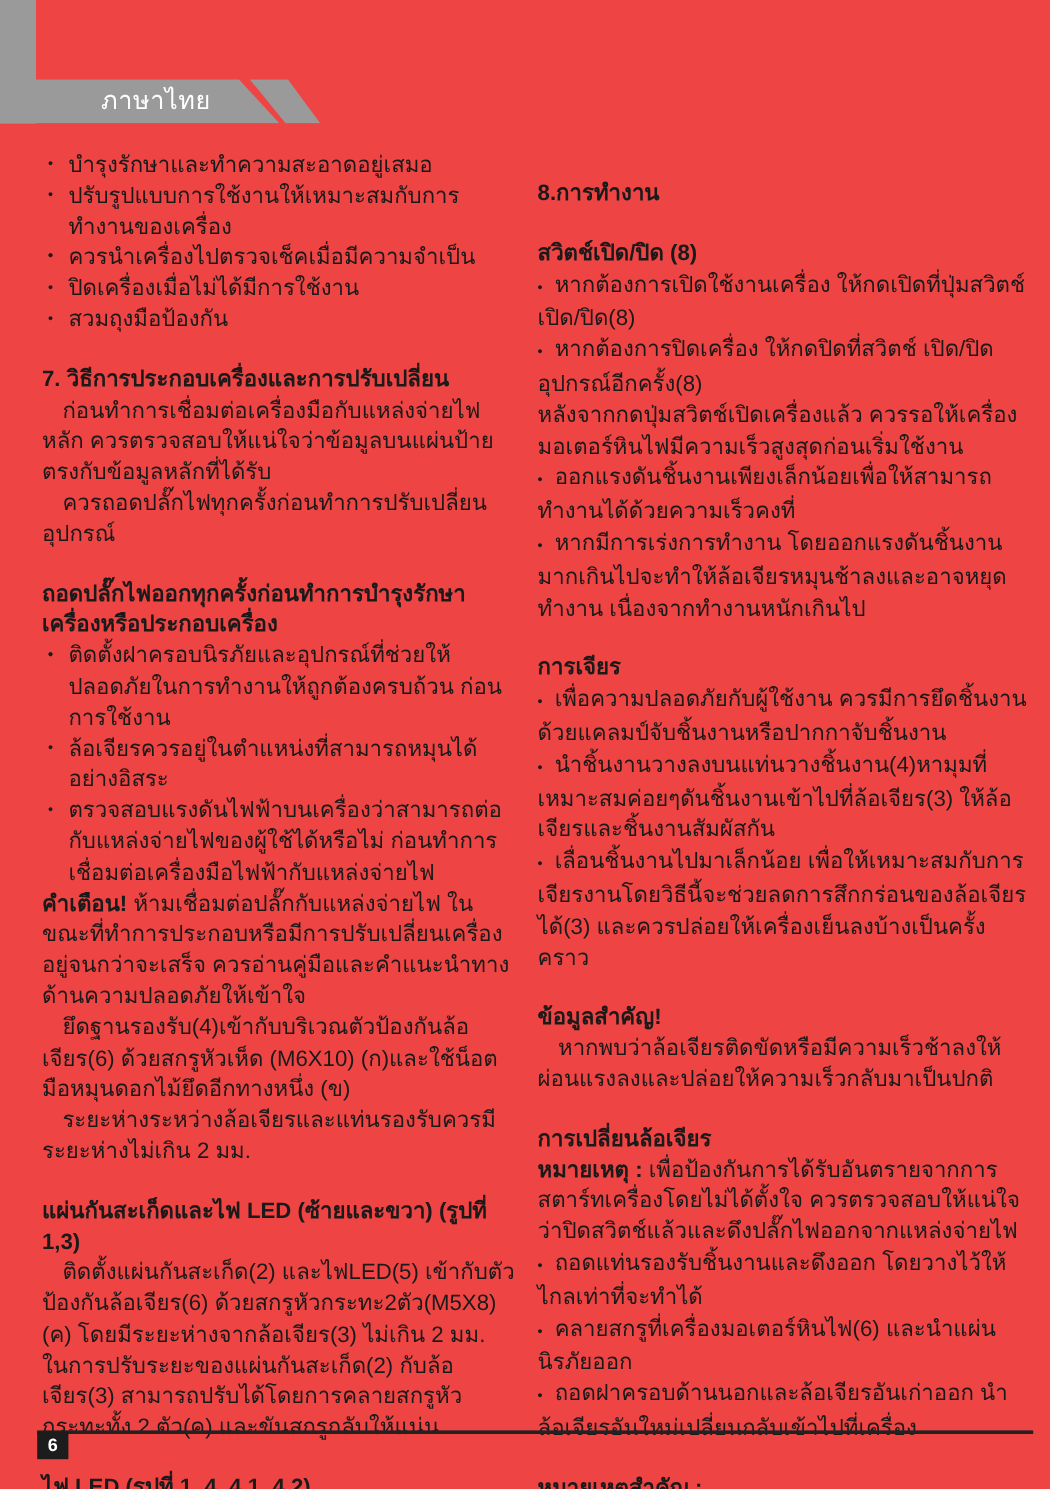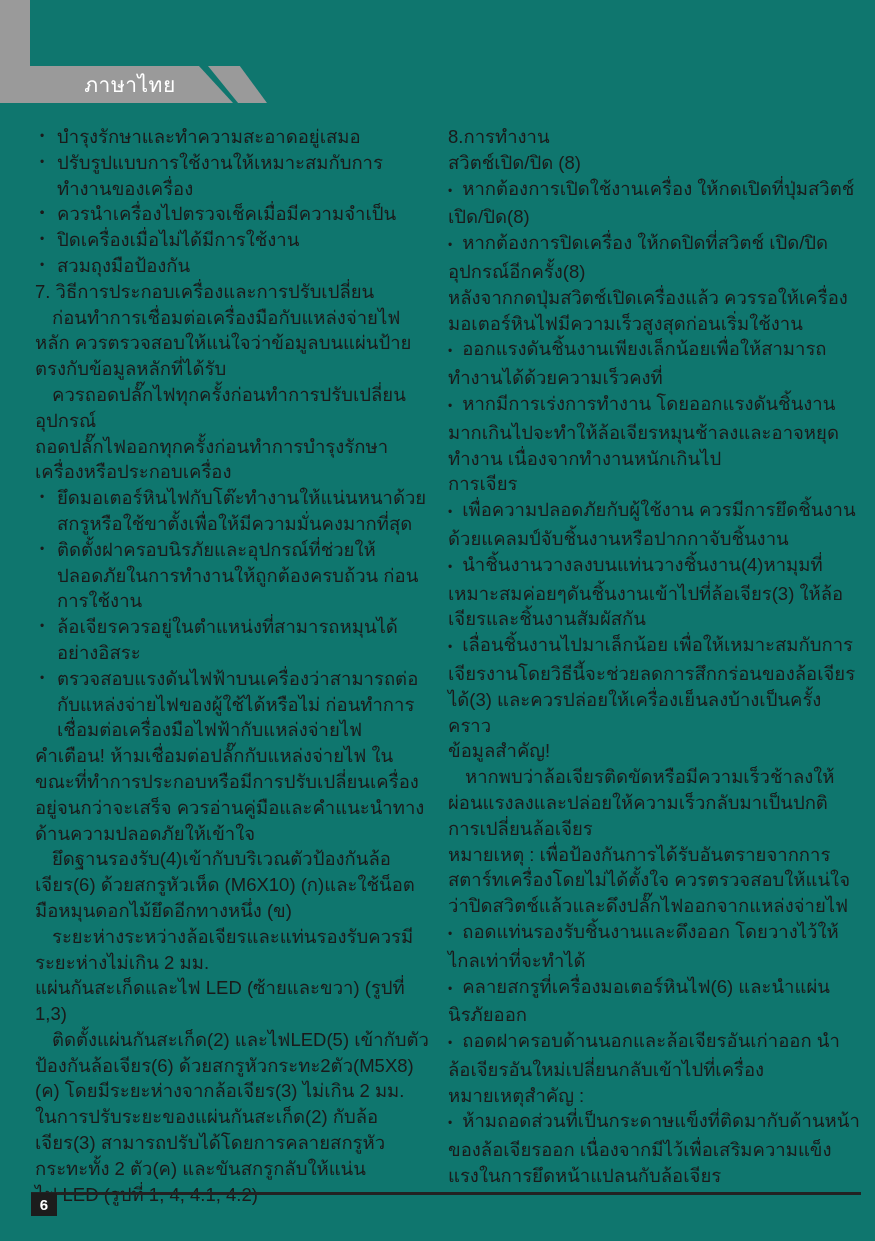--- a/index.html
+++ b/index.html
@@ -2,21 +2,21 @@
 <html lang="th"><head>
 <meta charset="utf-8">
 <style>
   * { box-sizing: border-box; margin: 0; padding: 0; }
   html, body { background: #e8e8e8; }
   .page {
     position: relative;
     width: 875px;
     height: 1241px;
     margin: 0 auto;
-    background: #0f766e;
+    background: #ef4444;
     overflow: hidden;
     font-family: "Liberation Sans", "DejaVu Sans", sans-serif;
     color: #1a1a1a;
   }
 
   
   .banner-strip {
     position: absolute; left: 0; top: 0;
     width: 30px; height: 103px;
     background: #9a9a9a;
@@ -48,23 +48,23 @@
     position: absolute;
     left: 35px; top: 124px;
     width: 827px;
     display: grid;
     grid-template-columns: 395px 414px;
     column-gap: 18px;
     font-size: 18.5px;
     line-height: 25.8px;
   }
   .block { margin: 0; }
-  .heading { font-weight: normal; }
+  .heading { font-weight: bold; margin-top: 24px; }
   .para { text-indent: 17px; }
-  .lead b { font-weight: normal; }
+  .lead b { font-weight: bold; }
 
   .marker { font-size: 12px; }
 
   
   .col-hang .bullet { position: relative; padding-left: 22px; }
   .col-hang .bullet .marker { position: absolute; left: 5px; top: 0; }
 
   
   .col-flush .bullet .marker { margin-right: 10px; }
 
@@ -102,21 +102,21 @@
         <div class="block bullet"><span class="marker">•</span><span>บำรุงรักษาและทำความสะอาดอยู่เสมอ</span></div>
         <div class="block bullet"><span class="marker">•</span><span>ปรับรูปแบบการใช้งานให้เหมาะสมกับการทำงานของเครื่อง</span></div>
         <div class="block bullet"><span class="marker">•</span></div>
         <div class="block bullet"><span class="marker">•</span><span>ควรนำเครื่องไปตรวจเช็คเมื่อมีความจำเป็น</span></div>
         <div class="block bullet"><span class="marker">•</span><span>ปิดเครื่องเมื่อไม่ได้มีการใช้งาน</span></div>
         <div class="block bullet"><span class="marker">•</span><span>สวมถุงมือป้องกัน</span></div>
         <div class="block heading">7. วิธีการประกอบเครื่องและการปรับเปลี่ยน</div>
         <div class="block para">ก่อนทำการเชื่อมต่อเครื่องมือกับแหล่งจ่ายไฟหลัก ควรตรวจสอบให้แน่ใจว่าข้อมูลบนแผ่นป้ายตรงกับข้อมูลหลักที่ได้รับ</div>
         <div class="block para">ควรถอดปลั๊กไฟทุกครั้งก่อนทำการปรับเปลี่ยนอุปกรณ์</div>
         <div class="block heading">ถอดปลั๊กไฟออกทุกครั้งก่อนทำการบำรุงรักษาเครื่องหรือประกอบเครื่อง</div>
-        <div class="block bullet"><span class="marker">•</span><span>ยึดมอเตอร์หินไฟกับโต๊ะทำงานให้แน่นหนาด้วยสกรูหรือใช้ขาตั้งเพื่อให้มีความมั่นคงมากที่สุด</span></div>
+        <div class="block bullet"><span class="marker">•</span></div>
         <div class="block bullet"><span class="marker">•</span><span>ติดตั้งฝาครอบนิรภัยและอุปกรณ์ที่ช่วยให้ปลอดภัยในการทำงานให้ถูกต้องครบถ้วน ก่อนการใช้งาน</span></div>
         <div class="block bullet"><span class="marker">•</span><span>ล้อเจียรควรอยู่ในตำแหน่งที่สามารถหมุนได้อย่างอิสระ</span></div>
         <div class="block bullet"><span class="marker">•</span><span>ตรวจสอบแรงดันไฟฟ้าบนเครื่องว่าสามารถต่อกับแหล่งจ่ายไฟของผู้ใช้ได้หรือไม่ ก่อนทำการเชื่อมต่อเครื่องมือไฟฟ้ากับแหล่งจ่ายไฟ</span></div>
         <div class="block lead"><b>คำเตือน!</b> <span>ห้ามเชื่อมต่อปลั๊กกับแหล่งจ่ายไฟ ในขณะที่ทำการประกอบหรือมีการปรับเปลี่ยนเครื่องอยู่จนกว่าจะเสร็จ ควรอ่านคู่มือและคำแนะนำทางด้านความปลอดภัยให้เข้าใจ</span></div>
         <div class="block para">ยึดฐานรองรับ(4)เข้ากับบริเวณตัวป้องกันล้อเจียร(6) ด้วยสกรูหัวเห็ด (M6X10) (ก)และใช้น็อตมือหมุนดอกไม้ยึดอีกทางหนึ่ง (ข)</div>
         <div class="block para">ระยะห่างระหว่างล้อเจียรและแท่นรองรับควรมีระยะห่างไม่เกิน 2 มม.</div>
         <div class="block heading">แผ่นกันสะเก็ดและไฟ LED (ซ้ายและขวา) (รูปที่ 1,3)</div>
         <div class="block para">ติดตั้งแผ่นกันสะเก็ด(2) และไฟLED(5) เข้ากับตัวป้องกันล้อเจียร(6) ด้วยสกรูหัวกระทะ2ตัว(M5X8)(ค) โดยมีระยะห่างจากล้อเจียร(3) ไม่เกิน 2 มม. ในการปรับระยะของแผ่นกันสะเก็ด(2) กับล้อเจียร(3) สามารถปรับได้โดยการคลายสกรูหัวกระทะทั้ง 2 ตัว(ค) และขันสกรูกลับให้แน่น</div>
         <div class="block heading">ไฟ LED (รูปที่ 1, 4, 4.1, 4.2)</div>
       </div>

